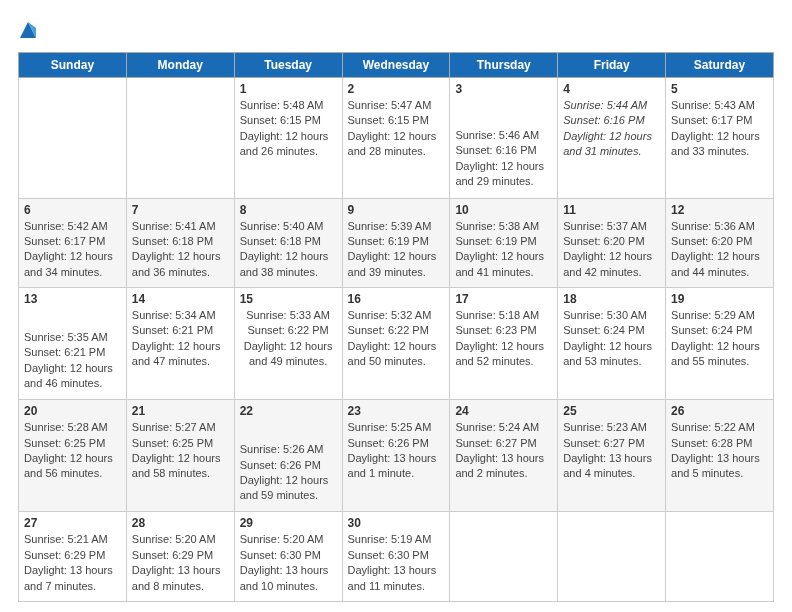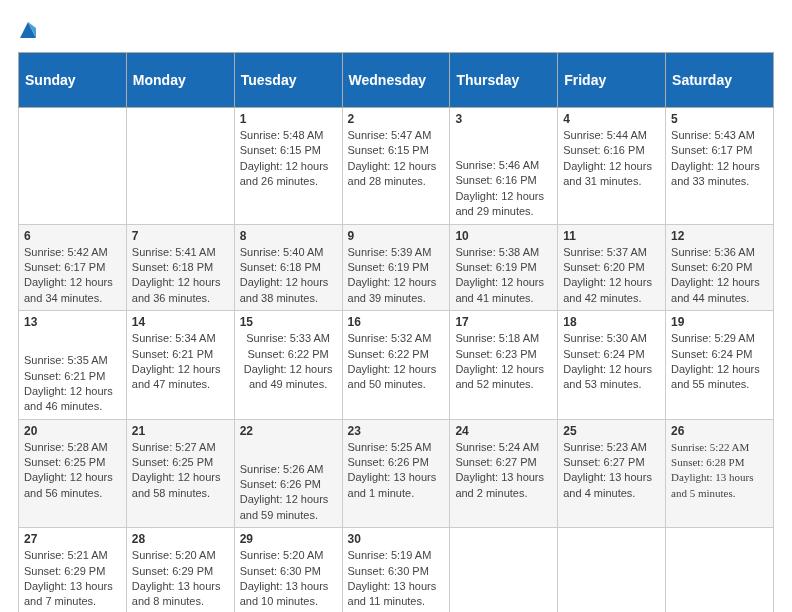--- a/index.html
+++ b/index.html
@@ -63,23 +63,23 @@
     .calendar {
       flex: 1;
       border: 1px solid #ccc;
       border-collapse: collapse;
       width: 100%;
       table-layout: fixed;
     }
     .calendar th {
       background: #1a6bb5;
       color: #fff;
-      text-align: left;
-      padding: 19px 6px;
-      font-size: 14px;
+      text-align: center;
+      padding: 5px 6px;
+      font-size: 12px;
       font-weight: bold;
       border: 1px solid #aaa;
     }
     .calendar td {
       border: 1px solid #ccc;
       vertical-align: top;
       padding: 4px 5px;
       height: 82px;
     }
     .day-num {
@@ -151,21 +151,21 @@
 Daylight: 12 hours and 28 minutes.</div>
           </td>
           <td>
             <span class="day-num">3</span>
             <div class="day-info" style="white-space: pre-line; margin-top: 32px;">Sunrise: 5:46 AM
 Sunset: 6:16 PM
 Daylight: 12 hours and 29 minutes.</div>
           </td>
           <td>
             <span class="day-num">4</span>
-            <div class="day-info" style="white-space: pre-line;">Sunrise: 5:44 AM
+            <div class="day-info" style="white-space: pre-line; font-style: italic;">Sunrise: 5:44 AM
 Sunset: 6:16 PM
 Daylight: 12 hours and 31 minutes.</div>
           </td>
           <td>
             <span class="day-num">5</span>
             <div class="day-info" style="white-space: pre-line;">Sunrise: 5:43 AM
 Sunset: 6:17 PM
 Daylight: 12 hours and 33 minutes.</div>
           </td>
         </tr>
@@ -289,21 +289,21 @@
 Daylight: 13 hours and 2 minutes.</div>
           </td>
           <td>
             <span class="day-num">25</span>
             <div class="day-info" style="white-space: pre-line;">Sunrise: 5:23 AM
 Sunset: 6:27 PM
 Daylight: 13 hours and 4 minutes.</div>
           </td>
           <td>
             <span class="day-num">26</span>
-            <div class="day-info" style="white-space: pre-line; font-family: Liberation Serif, serif;">Sunrise: 5:22 AM
+            <div class="day-info" style="white-space: pre-line;">Sunrise: 5:22 AM
 Sunset: 6:28 PM
 Daylight: 13 hours and 5 minutes.</div>
           </td>
         </tr>
         <tr>
           <td>
             <span class="day-num">27</span>
             <div class="day-info" style="white-space: pre-line;">Sunrise: 5:21 AM
 Sunset: 6:29 PM
 Daylight: 13 hours and 7 minutes.</div>

